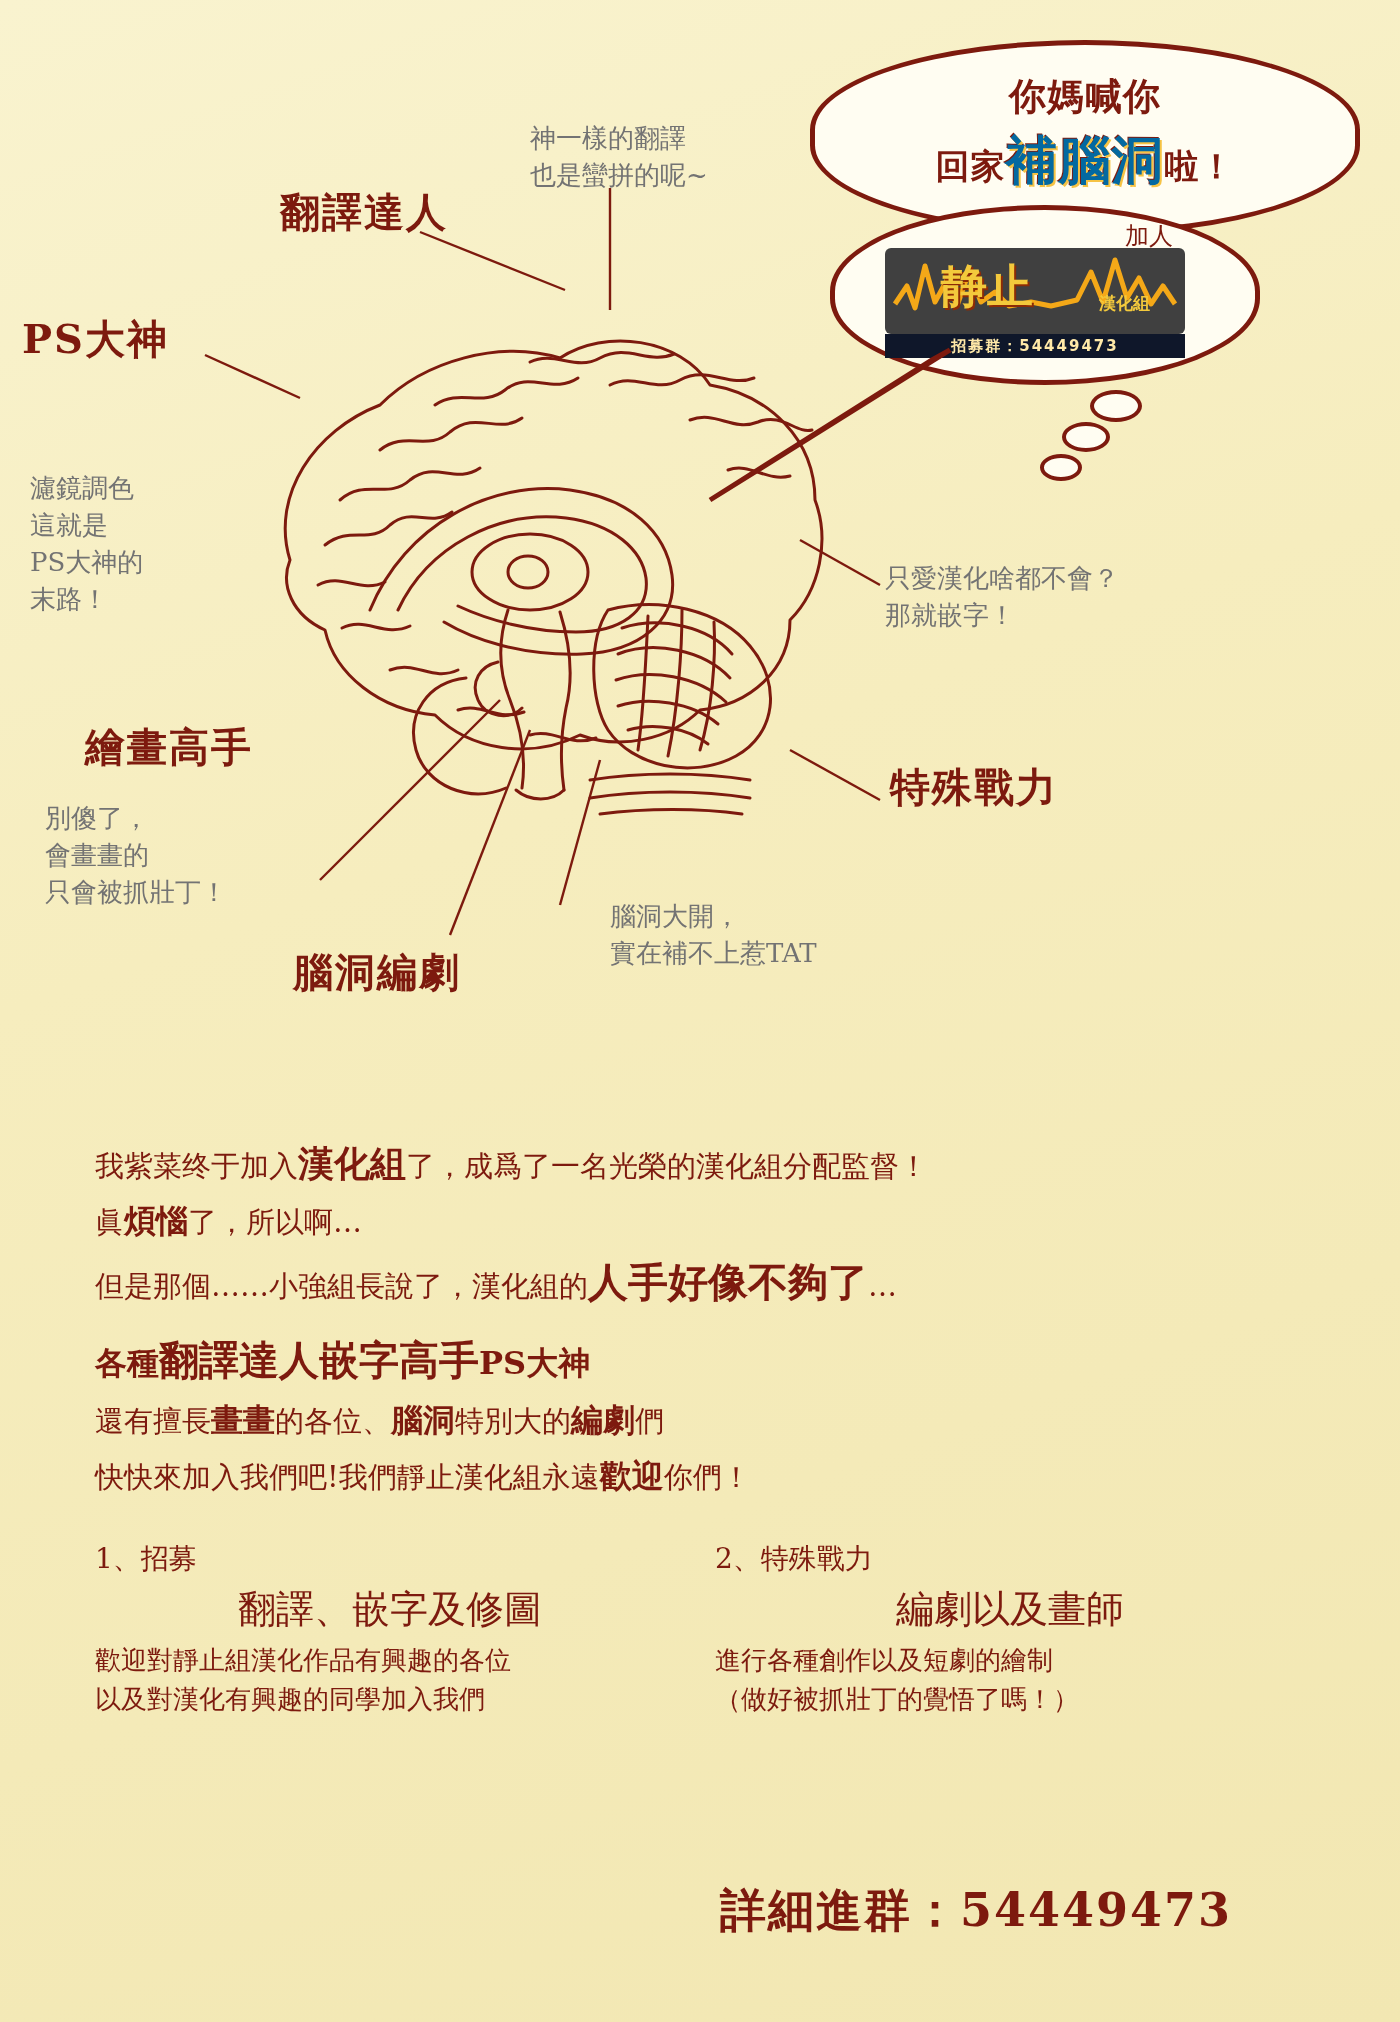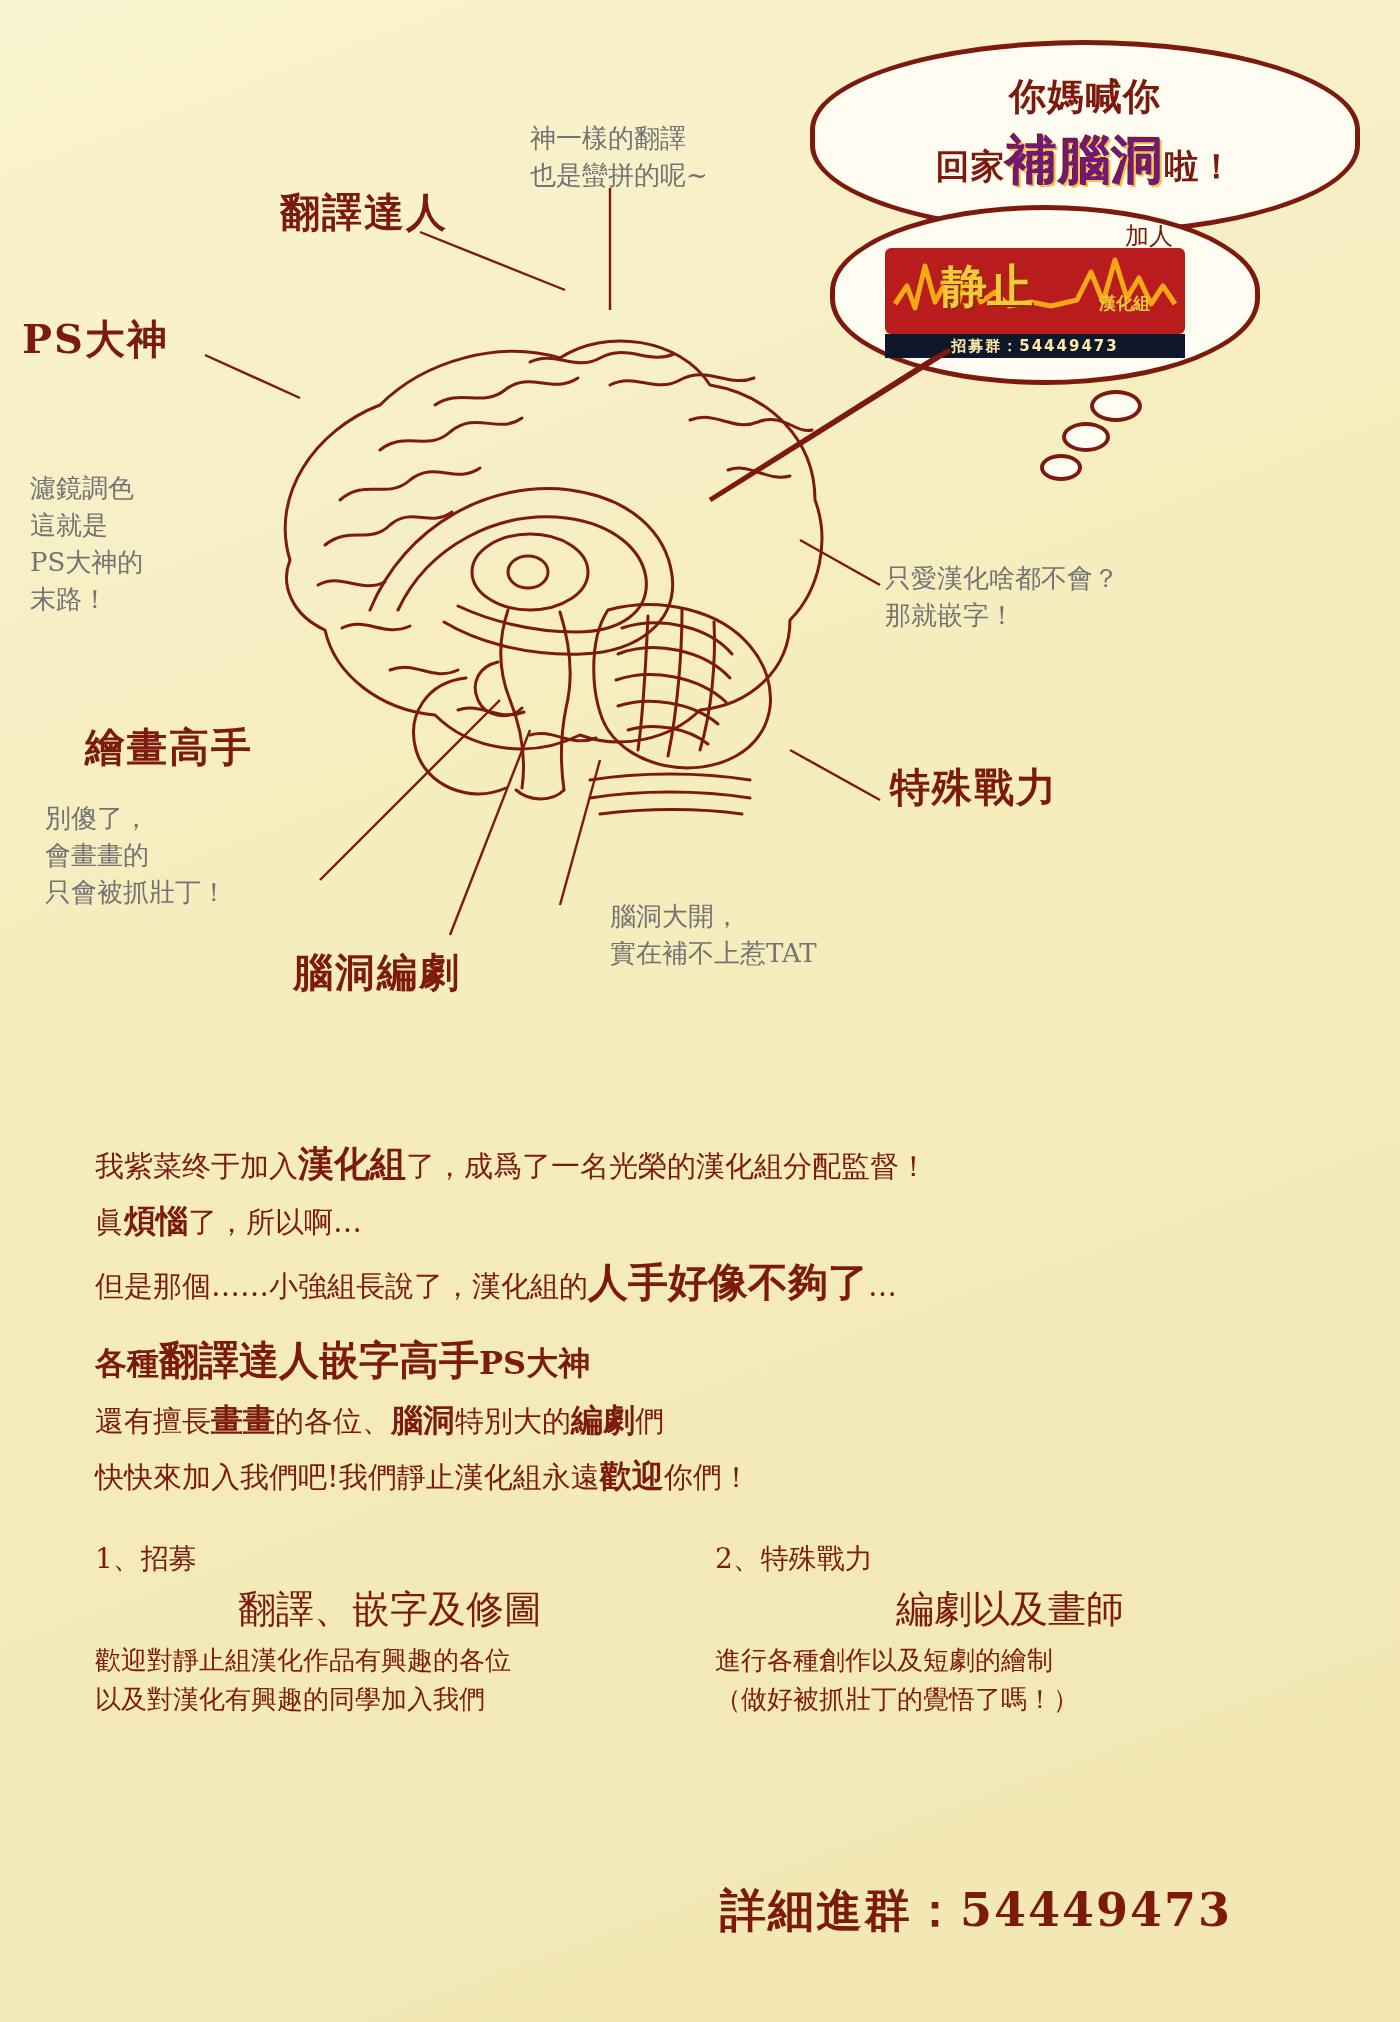--- a/index.html
+++ b/index.html
@@ -44,27 +44,27 @@
     position:absolute;left:20px;top:10px;width:540px;height:185px;
     background:#fffdf2;border:5px solid #7d1a0e;border-radius:50%/46%;
   }
   .bubble-sub{
     position:absolute;left:40px;top:175px;width:420px;height:170px;
     background:#fffdf2;border:5px solid #7d1a0e;border-radius:50%/48%;
   }
   .bubble-text1{position:absolute;left:55px;top:42px;width:480px;text-align:center;}
   .bubble-line-a{font-family:"DejaVu Serif","Liberation Serif",serif;font-weight:bold;color:#7d1a0e;font-size:37px;letter-spacing:1px;}
   .bubble-line-b{font-family:"DejaVu Serif","Liberation Serif",serif;font-weight:bold;color:#7d1a0e;font-size:34px;letter-spacing:1px;margin-top:4px;}
-  .bubble-huge{font-size:52px;color:#701a75;
+  .bubble-huge{font-size:52px;color:#0369a1;
      text-shadow:2px 2px 0 #f6c344, -1px -1px 0 #7d1a0e;}
   .bubble-join{position:absolute;left:335px;top:190px;font-size:24px;color:#7d1a0e;
      font-family:"DejaVu Serif","Liberation Serif",serif;}
   
   .logo-box{position:absolute;left:95px;top:218px;width:300px;height:110px;}
-  .logo-plate{position:absolute;left:0;top:0;width:300px;height:86px;background:#b91c1c;border-radius:6px;overflow:hidden;}
+  .logo-plate{position:absolute;left:0;top:0;width:300px;height:86px;background:#404040;border-radius:6px;overflow:hidden;}
   .logo-wave{position:absolute;left:6px;top:4px;width:288px;height:60px;}
   .logo-cn{position:absolute;left:56px;top:8px;font-size:46px;font-weight:bold;
      font-family:"DejaVu Serif","Liberation Serif",serif;color:#f3c93c;
      text-shadow:2px 2px 0 #8c2b06;letter-spacing:0px;}
   .logo-sub{position:absolute;left:214px;top:44px;font-size:17px;color:#f3c93c;font-weight:bold;}
   .logo-qq{position:absolute;left:0;top:86px;width:300px;height:24px;background:#0f172a;
      color:#ffe9a8;font-size:15px;letter-spacing:2px;text-align:center;line-height:24px;font-weight:bold;}
   .thought-dot{position:absolute;border:4px solid #7d1a0e;background:#fffdf2;border-radius:50%;}
 
   

